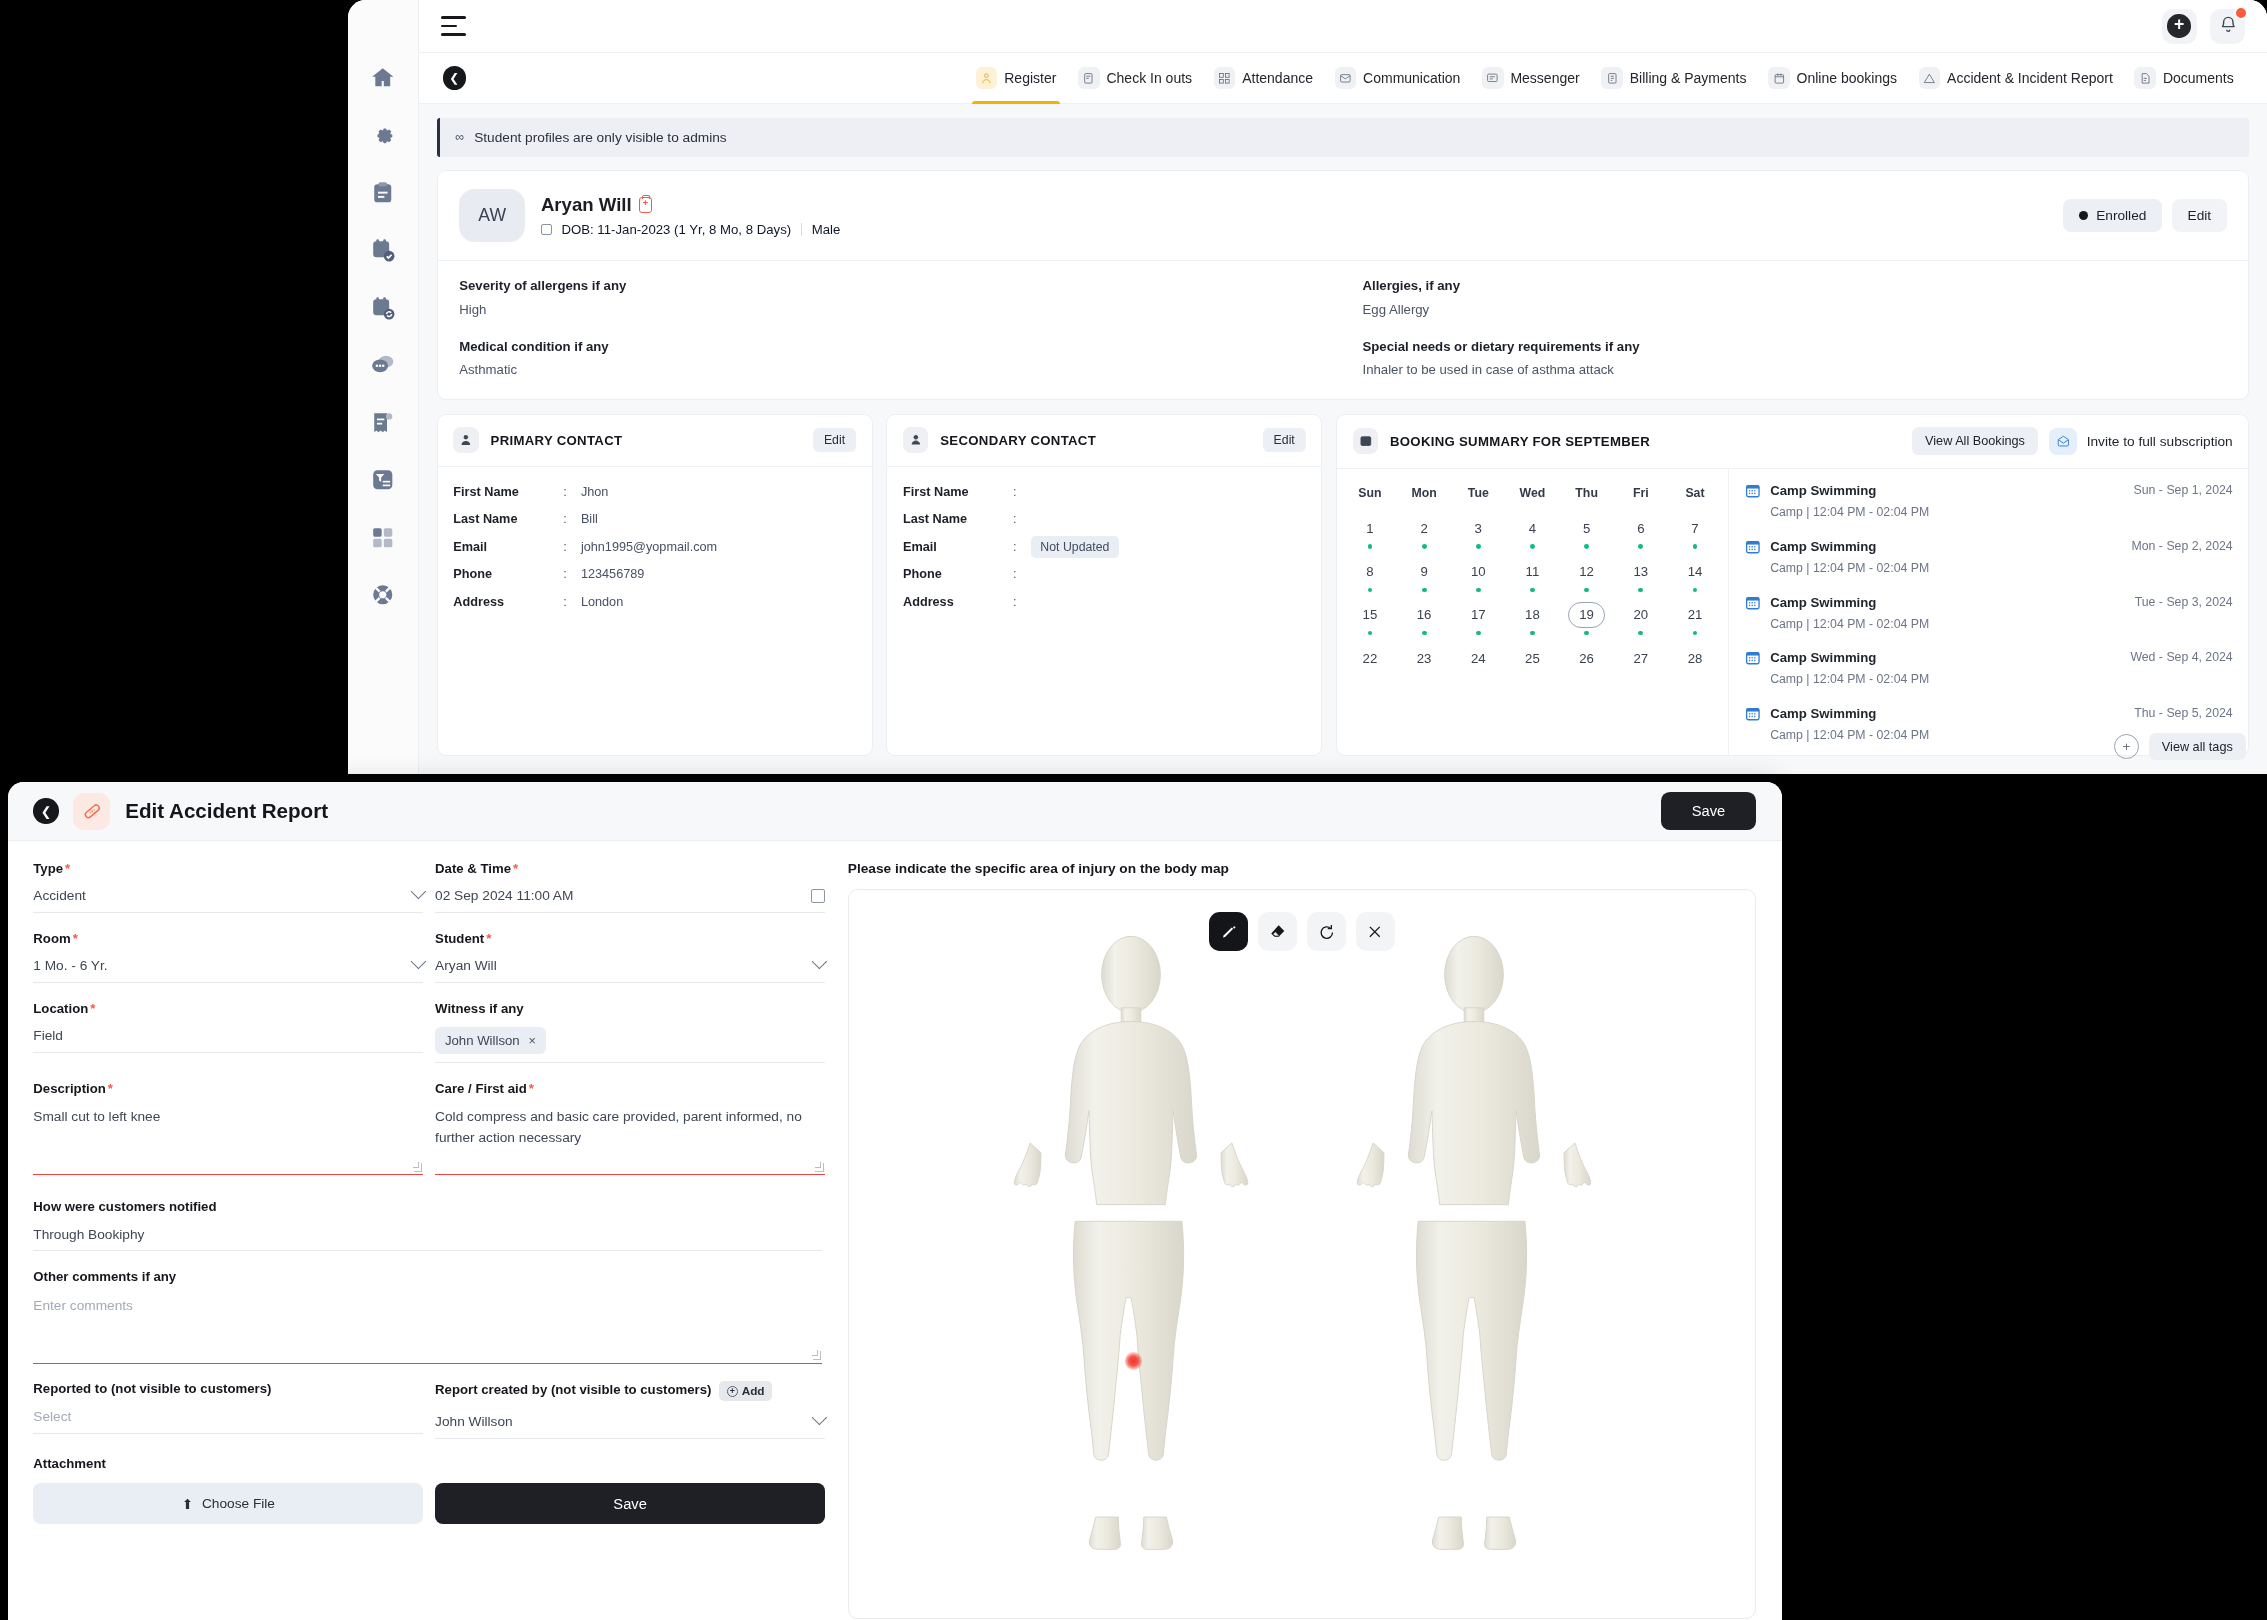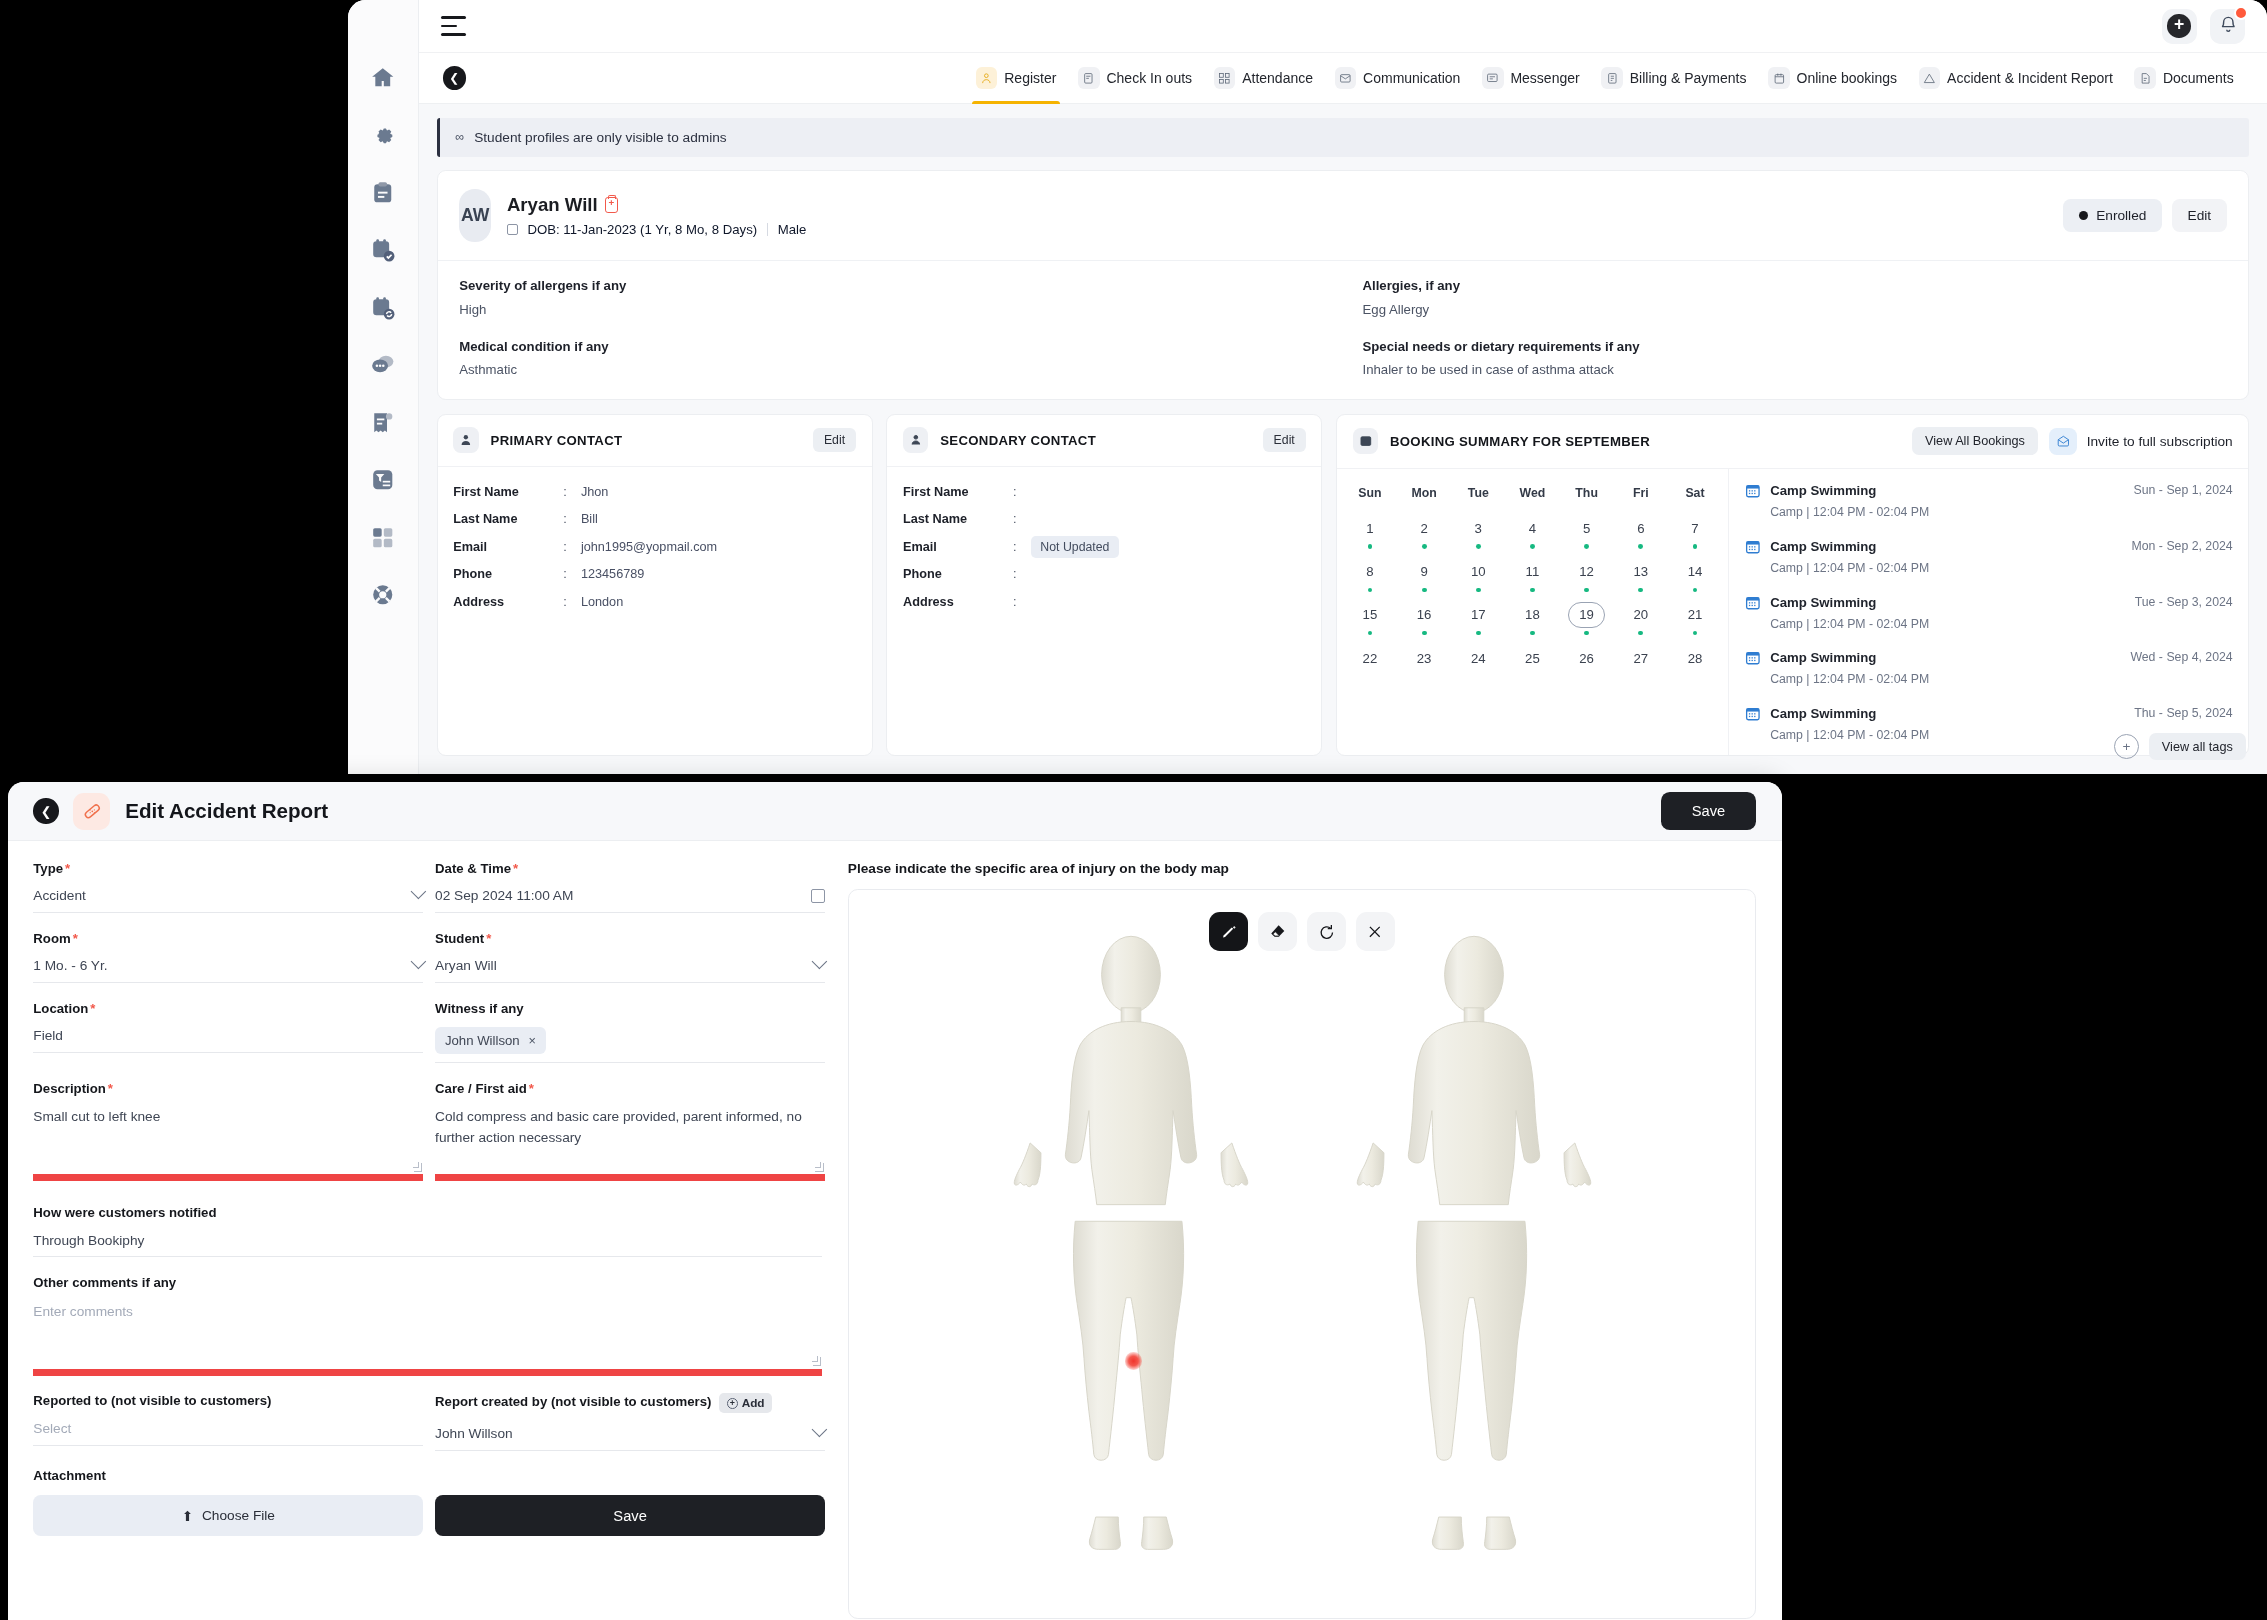--- a/index.html
+++ b/index.html
@@ -54,21 +54,21 @@
   .tab.active .tico{background:#fdf1d8;}
   .tab.active .tico svg{stroke:#e2a200;}
   .tab.active:after{content:"";position:absolute;left:5.9px;right:5.9px;bottom:0;height:2.9px;background:#f5b301;border-radius:2.9px 2.9px 0 0;}
 
   .content-area{flex:1;background:#f7f8fa;padding:13.7px 17.6px;overflow:hidden;}
   .notice{background:#edeff4;border-left:3.9px solid #2b3040;border-radius:2.9px;height:39px;display:flex;align-items:center;padding:0 15.7px;gap:9.8px;font-size:13.7px;color:#2c3140;}
   .notice .inf{font-size:12.7px;color:#4a5263;}
 
   .card{background:#fff;border:1px solid #eceef1;border-radius:8.8px;margin-top:13.7px;}
   .stu-head{display:flex;align-items:center;padding:17.6px 21.6px;gap:15.7px;}
-  .avatar{width:32px;height:53px;border-radius:15.7px;background:#e8ebf1;color:#394252;font-size:17.6px;font-weight:700;display:flex;align-items:center;justify-content:center;flex:none;}
+  .avatar{width:66px;height:53px;border-radius:15.7px;background:#e8ebf1;color:#394252;font-size:17.6px;font-weight:400;display:flex;align-items:center;justify-content:center;flex:none;}
   .stu-name{font-size:18.6px;font-weight:700;color:#1b1d22;display:flex;align-items:center;gap:6.9px;}
   .med-ico{width:13.7px;height:15.7px;border:1.6px solid #f2594b;border-radius:2.9px;position:relative;}
   .med-ico:before{content:"";position:absolute;left:2.9px;top:-3.4px;width:5.9px;height:2.9px;border:1.6px solid #f2594b;border-bottom:none;border-radius:2px 2px 0 0;}
   .med-ico:after{content:"+";position:absolute;left:0;right:0;top:-2.9px;text-align:center;font-size:9.8px;color:#f2594b;line-height:15.7px;}
   .stu-sub{display:flex;align-items:center;gap:9.8px;font-size:13.2px;color:#0f172a;margin-top:5.9px;}
   .mini-cal{width:10.8px;height:11.8px;border:1.4px solid #8d95a5;border-radius:2px;}
   .sep{width:1px;height:12.7px;background:#d6dae2;}
   .head-actions{margin-left:auto;display:flex;gap:9.8px;}
   .pill{height:33px;border-radius:7.8px;background:#eceff4;display:flex;align-items:center;gap:7.8px;padding:0 15.7px;font-size:13.7px;color:#1d2029;cursor:pointer;}
   .pill.light{background:#f2f3f6;}
@@ -136,21 +136,21 @@
   .f-lab{font-size:13.2px;font-weight:700;color:#15171c;margin-bottom:11.8px;}
   .req{color:#f2594b;margin-left:2px;}
   .f-in{border-bottom:1px solid #e6e8ec;padding-bottom:7.8px;display:flex;align-items:center;min-height:25.5px;}
   .f-txt{font-size:13.7px;color:#3f4654;}
   .f-txt.ph{color:#a3aab8;}
   .chev{margin-left:auto;width:10.8px;height:10.8px;border-right:1.7px solid #6b7486;border-bottom:1.7px solid #6b7486;transform:rotate(45deg) translate(-2.9px,-2.9px);}
   .caln{margin-left:auto;width:13.7px;height:13.7px;border:1.5px solid #8d95a5;border-radius:2px;}
   .chipbox{display:flex;}
   .chip{background:#e9edf4;border-radius:5.9px;padding:5.9px 9.8px;font-size:13.2px;color:#3f4654;display:flex;align-items:center;gap:8.8px;}
   .chip .x{cursor:pointer;color:#4d5costa;color:#4d5666;font-size:12.7px;}
-  .ta{border-bottom:7px solid #ef4444;position:relative;}
+  .ta{border-bottom:1px solid #ef4444;position:relative;}
   .ta-txt{font-size:13.7px;color:#3f4654;line-height:1.5;min-height:67px;}
   .ta-txt.ph{color:#a3aab8;}
   .ta-grip{position:absolute;right:1px;bottom:2.9px;width:8.8px;height:8.8px;border-right:1px solid #b8bec9;border-bottom:1px solid #b8bec9;}
   .ta-grip:before{content:"";position:absolute;right:2px;bottom:2.9px;width:4.9px;height:4.9px;border-right:1px solid #b8bec9;border-bottom:1px solid #b8bec9;}
   .add-btn{background:#e6e8ec;border-radius:4.9px;font-size:11.8px;padding:2.9px 7.8px;margin-left:7.8px;color:#2a2e38;display:inline-flex;align-items:center;gap:3.9px;cursor:pointer;vertical-align:middle;}
   .add-btn .pc{width:10.8px;height:10.8px;border-radius:50%;border:1.2px solid #5b6374;font-size:8.8px;display:flex;align-items:center;justify-content:center;}
   .choose{background:#e9edf4;border-radius:7.8px;height:41px;display:flex;align-items:center;justify-content:center;gap:8.8px;font-size:13.7px;color:#2a2e38;cursor:pointer;}
   .save-wide{background:#1e2025;color:#fff;border-radius:7.8px;height:41px;display:flex;align-items:center;justify-content:center;font-size:14.7px;cursor:pointer;}
 
   

